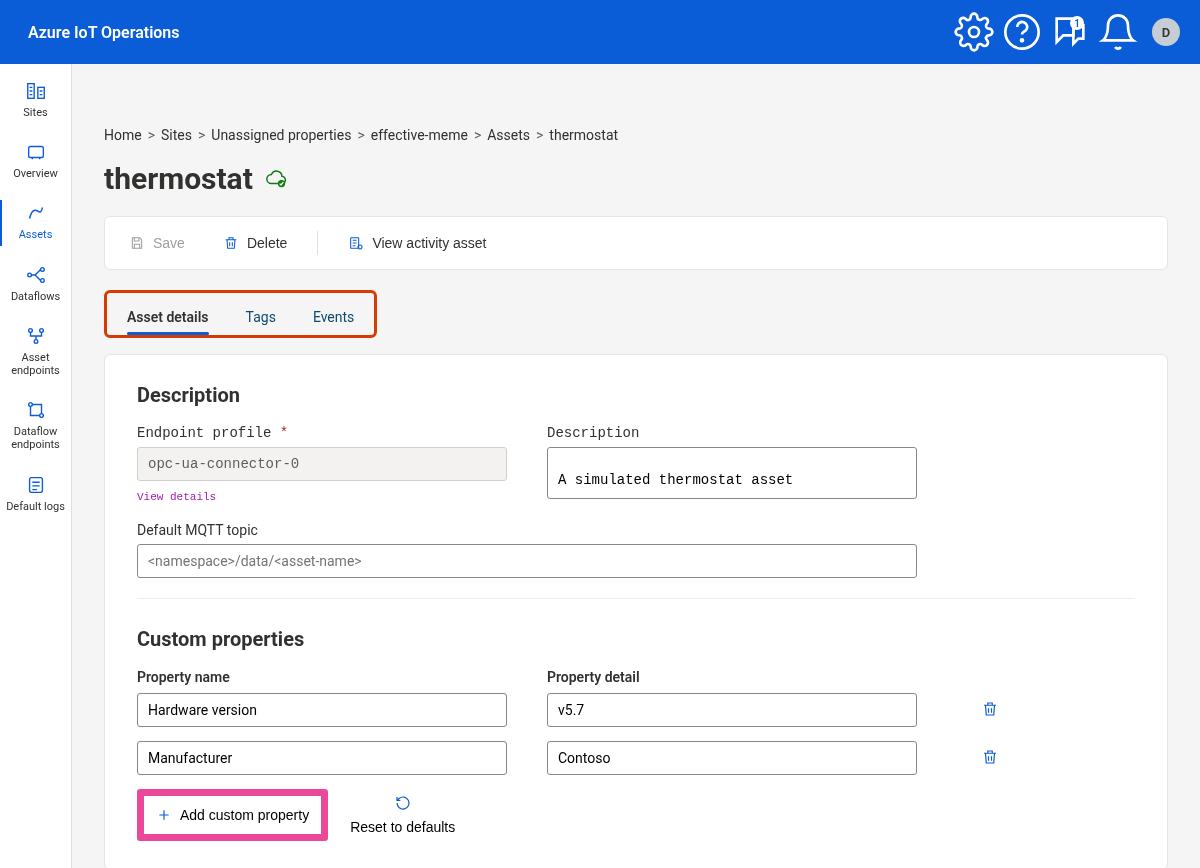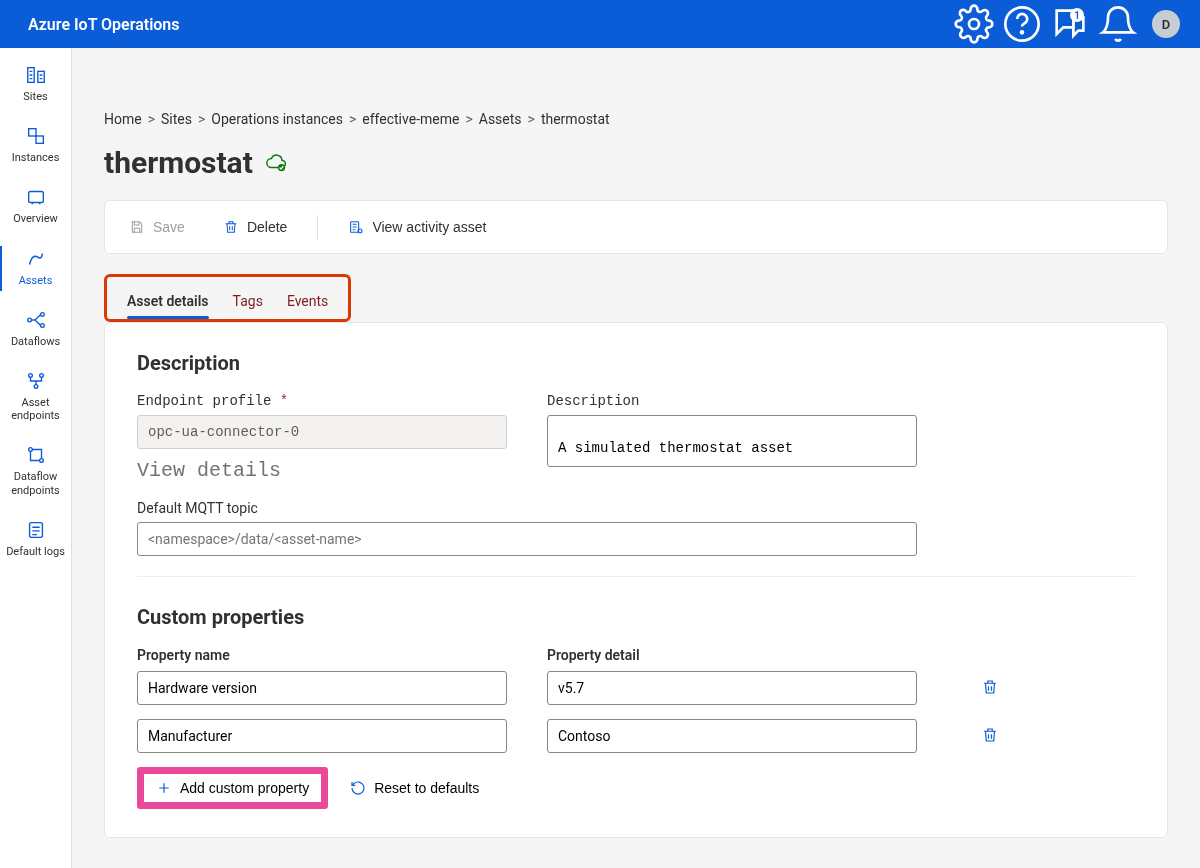--- a/index.html
+++ b/index.html
@@ -6,21 +6,21 @@
   body {
     font-family: "Segoe UI", -apple-system, BlinkMacSystemFont, Roboto, Helvetica, Arial, sans-serif;
     font-size: 14px;
     color: #323130;
     background: #f5f5f5;
     width: 1200px;
     height: 868px;
     overflow: hidden;
   }
   .topbar {
-    height: 48px;
+    height: 64px;
     background: #0b5cd7;
     color: #fff;
     display: flex;
     align-items: center;
     padding: 0 20px 0 28px;
   }
   .brand { font-weight: 600; font-size: 16px; flex: 0 0 auto; }
   .top-spacer { flex: 1; }
   .top-icons { display: flex; align-items: center; gap: 8px; }
   .top-icon {
@@ -102,32 +102,33 @@
     font-size: 14px; color: #323130;
     cursor: pointer; padding: 6px 8px;
   }
   .action-btn.disabled { color: #a19f9d; cursor: default; }
   .action-btn svg { width: 16px; height: 16px; }
   .vdiv {
     width: 1px; background: #e1dfdd; align-self: stretch;
     margin: 2px 0;
   }
   .tabs {
-    display: flex; gap: 24px;
+    display: flex; gap: 37px;
     padding: 10px 20px 0px 20px;
     border: 3px solid #d83b01;
     border-radius: 6px;
     width: fit-content;
     margin-top: 20px;
+    margin-bottom: 16px;
     background: #f5f5f5;
     align-items: center;
   }
   .tab {
     padding: 6px 0 10px;
-    font-size: 14px; color: #7f1d1d; cursor: pointer;
+    font-size: 14px; color: #0c4a6e; cursor: pointer;
     position: relative;
   }
   .tab.active { color: #323130; font-weight: 600; }
   .tab.active::after {
     content: "";
     position: absolute; left: 0; right: 0; bottom: 0;
     height: 3px; background: #0b5cd7; border-radius: 2px;
   }
   .card {
     background: #fff;
@@ -152,42 +153,42 @@
     border-radius: 3px;
     padding: 6px 10px;
     font-size: 14px;
     font-family: inherit;
     background: #fff;
   }
   .text-input[readonly] {
     background: #f3f2f1; color: #605e5c; border-color: #d2d0ce;
   }
   textarea.text-input { height: 52px; resize: none; padding-top: 24px; }
-  .link-text { color: #737373; font-size: 20px; cursor: pointer; margin-top: 10px; display: inline-block; }
+  .link-text { color: #a21caf; font-size: 11px; cursor: pointer; margin-top: 10px; display: inline-block; }
   .divider {
     border: none; border-top: 1px solid #eee;
     margin: 20px 0 28px;
   }
   .prop-row {
     display: flex; gap: 40px; align-items: center; margin-bottom: 14px;
   }
   .prop-row .text-input { flex: 0 0 370px; }
   .trash-btn {
     background: none; border: none; cursor: pointer;
     color: #0b5cd7; padding: 4px; margin-left: 20px;
   }
   .trash-btn svg { width: 18px; height: 18px; }
   .button-row { display: flex; gap: 18px; margin-top: 8px; }
   .ghost-btn {
     display: flex; align-items: center; gap: 8px;
     border: 7px solid #ec4899; background: #fff;
     border-radius: 3px; padding: 6px 12px;
     font-size: 14px; cursor: pointer;
   }
-  .ghost-btn.borderless { border: none; padding-left: 4px; }
+  .ghost-btn.borderless { border: none; padding-left: 4px; flex-direction: column; }
   .ghost-btn svg { width: 16px; height: 16px; }
   .col-headers {
     display: flex; gap: 40px; margin-bottom: 8px;
   }
   .col-headers .hdr { flex: 0 0 370px; font-weight: 600; font-size: 14px; }
 </style>
 </head>
 <body>
 
 <header class="topbar">
@@ -230,27 +231,20 @@
     <div class="nav-item">
       <span class="nav-icon"><svg viewBox="0 0 24 24" fill="none" stroke="#0b5cd7" stroke-width="1.5">
             <rect x="3" y="4" width="7" height="16"></rect>
             <rect x="14" y="8" width="7" height="12"></rect>
             <path d="M5 8h3M5 12h3M5 16h3M16 12h3M16 16h3"></path>
           </svg></span>
       <span>Sites</span>
     </div>
     <div class="nav-item">
       <span class="nav-icon"><svg viewBox="0 0 24 24" fill="none" stroke="#0b5cd7" stroke-width="1.5">
-            <rect x="4" y="4" width="8" height="8"></rect>
-            <rect x="12" y="12" width="8" height="8"></rect>
-          </svg></span>
-      <span>Instances</span>
-    </div>
-    <div class="nav-item">
-      <span class="nav-icon"><svg viewBox="0 0 24 24" fill="none" stroke="#0b5cd7" stroke-width="1.5">
             <rect x="4" y="6" width="16" height="12" rx="2"></rect>
             <path d="M8 18v2M16 18v2"></path>
           </svg></span>
       <span>Overview</span>
     </div>
     <div class="nav-item active">
       <span class="nav-icon"><svg viewBox="0 0 24 24" fill="none" stroke="#0b5cd7" stroke-width="1.6">
             <path d="M5 18 Q 8 6 14 10 Q 18 13 19 6"></path>
           </svg></span>
       <span>Assets</span>
@@ -291,21 +285,21 @@
     </div>
   </nav>
 
   <main class="main">
 
     <nav class="breadcrumbs">
       <span class="crumb">Home</span>
       <span class="sep">&gt;</span>
       <span class="crumb">Sites</span>
       <span class="sep">&gt;</span>
-      <span class="crumb">Operations instances</span>
+      <span class="crumb">Unassigned properties</span>
       <span class="sep">&gt;</span>
       <span class="crumb">effective-meme</span>
       <span class="sep">&gt;</span>
       <span class="crumb">Assets</span>
       <span class="sep">&gt;</span>
       <span class="crumb current">thermostat</span>
     </nav>
 
     <div class="page-title-row">
       <h1 class="page-title">thermostat</h1>

